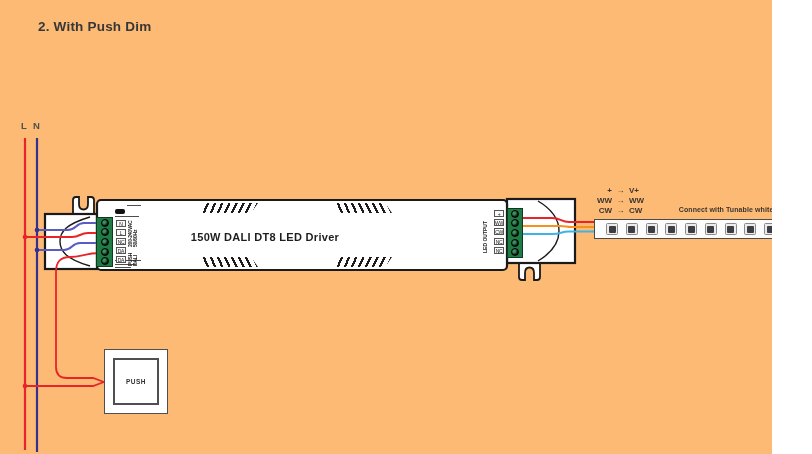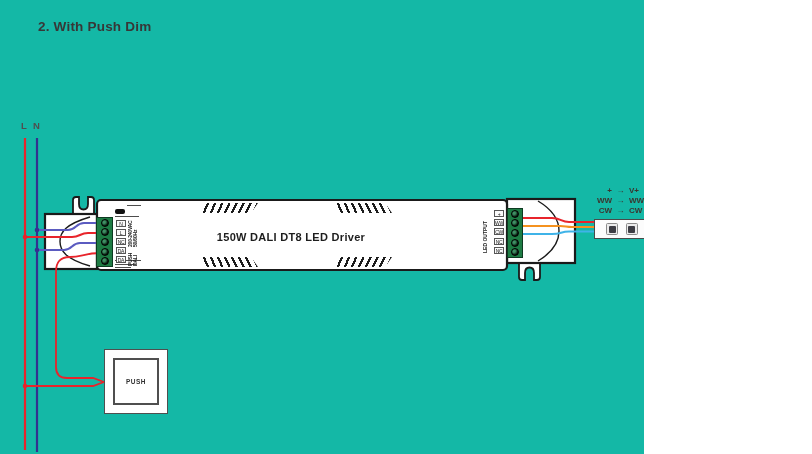--- a/index.html
+++ b/index.html
@@ -1,24 +1,24 @@
 <!DOCTYPE html>
 <html><head>
 <meta charset="utf-8">
 <style>
   html,body{margin:0;padding:0;background:#fff;}
-  .canvas{position:relative;width:644px;height:454px;background:#14b8a6;overflow:hidden;
+  .canvas{position:relative;width:772px;height:454px;background:#fdba74;overflow:hidden;
           font-family:"Liberation Sans","DejaVu Sans",sans-serif;}
   .abs{position:absolute;}
   .page-title{left:38px;top:19px;font-size:13.5px;font-weight:bold;color:#373737;letter-spacing:.2px;}
   .mains-label{font-size:9.5px;font-weight:bold;color:#4f4f4f;}
   svg.layer{position:absolute;left:0;top:0;}
 
   
-  .driver-name{left:107px;top:231px;width:368px;text-align:center;font-size:11px;font-weight:bold;
+  .driver-name{left:81px;top:231px;width:368px;text-align:center;font-size:11px;font-weight:bold;
                color:#1d1d1d;letter-spacing:.3px;}
 
   
   .hatch{height:10px;width:58px;}
   .hatch.fwd{background:repeating-linear-gradient(115deg,#1c1c1c 0 2.2px,transparent 2.2px 6.4px);
              clip-path:polygon(12% 0,100% 0,88% 100%,0 100%);}
   .hatch.bwd{background:repeating-linear-gradient(65deg,#1c1c1c 0 2.2px,transparent 2.2px 6.4px);
              clip-path:polygon(0 0,88% 0,100% 100%,12% 100%);}
 
   

